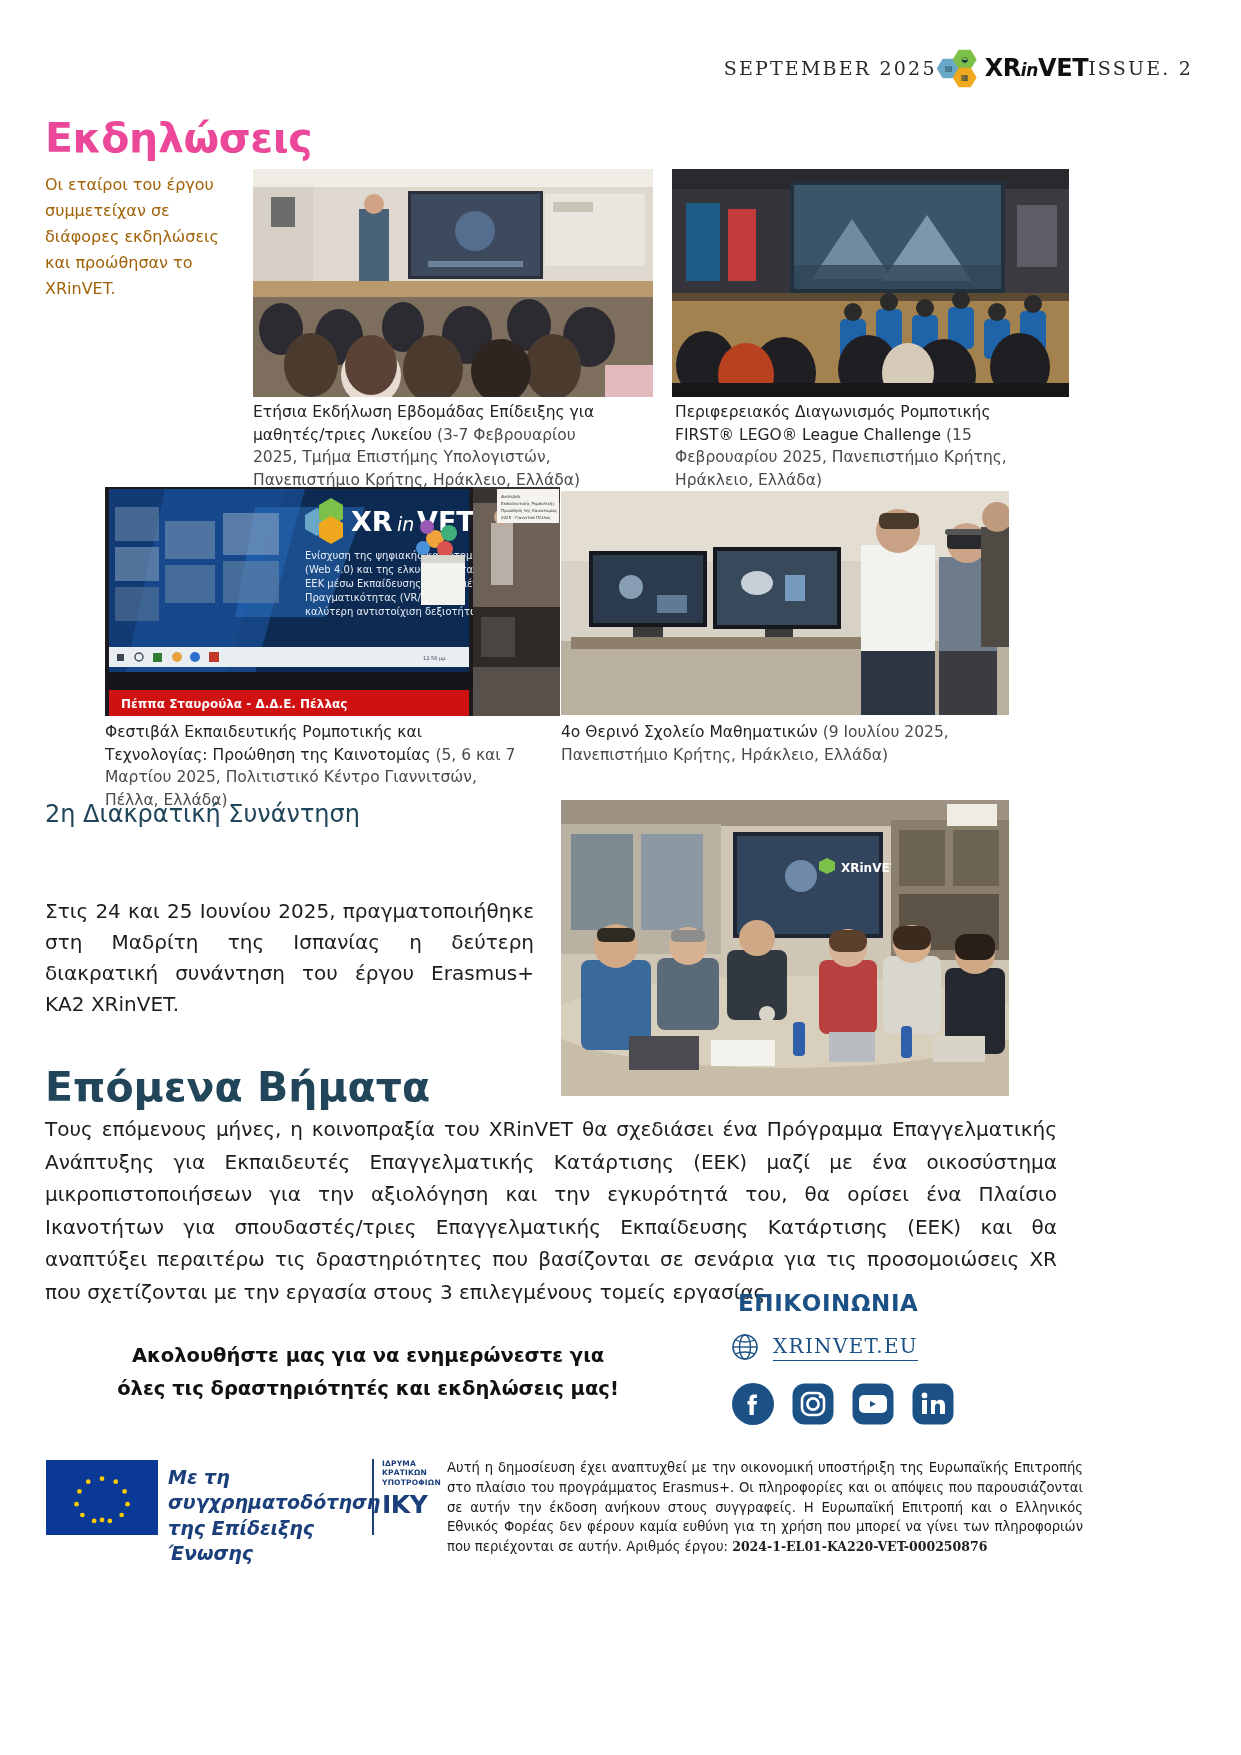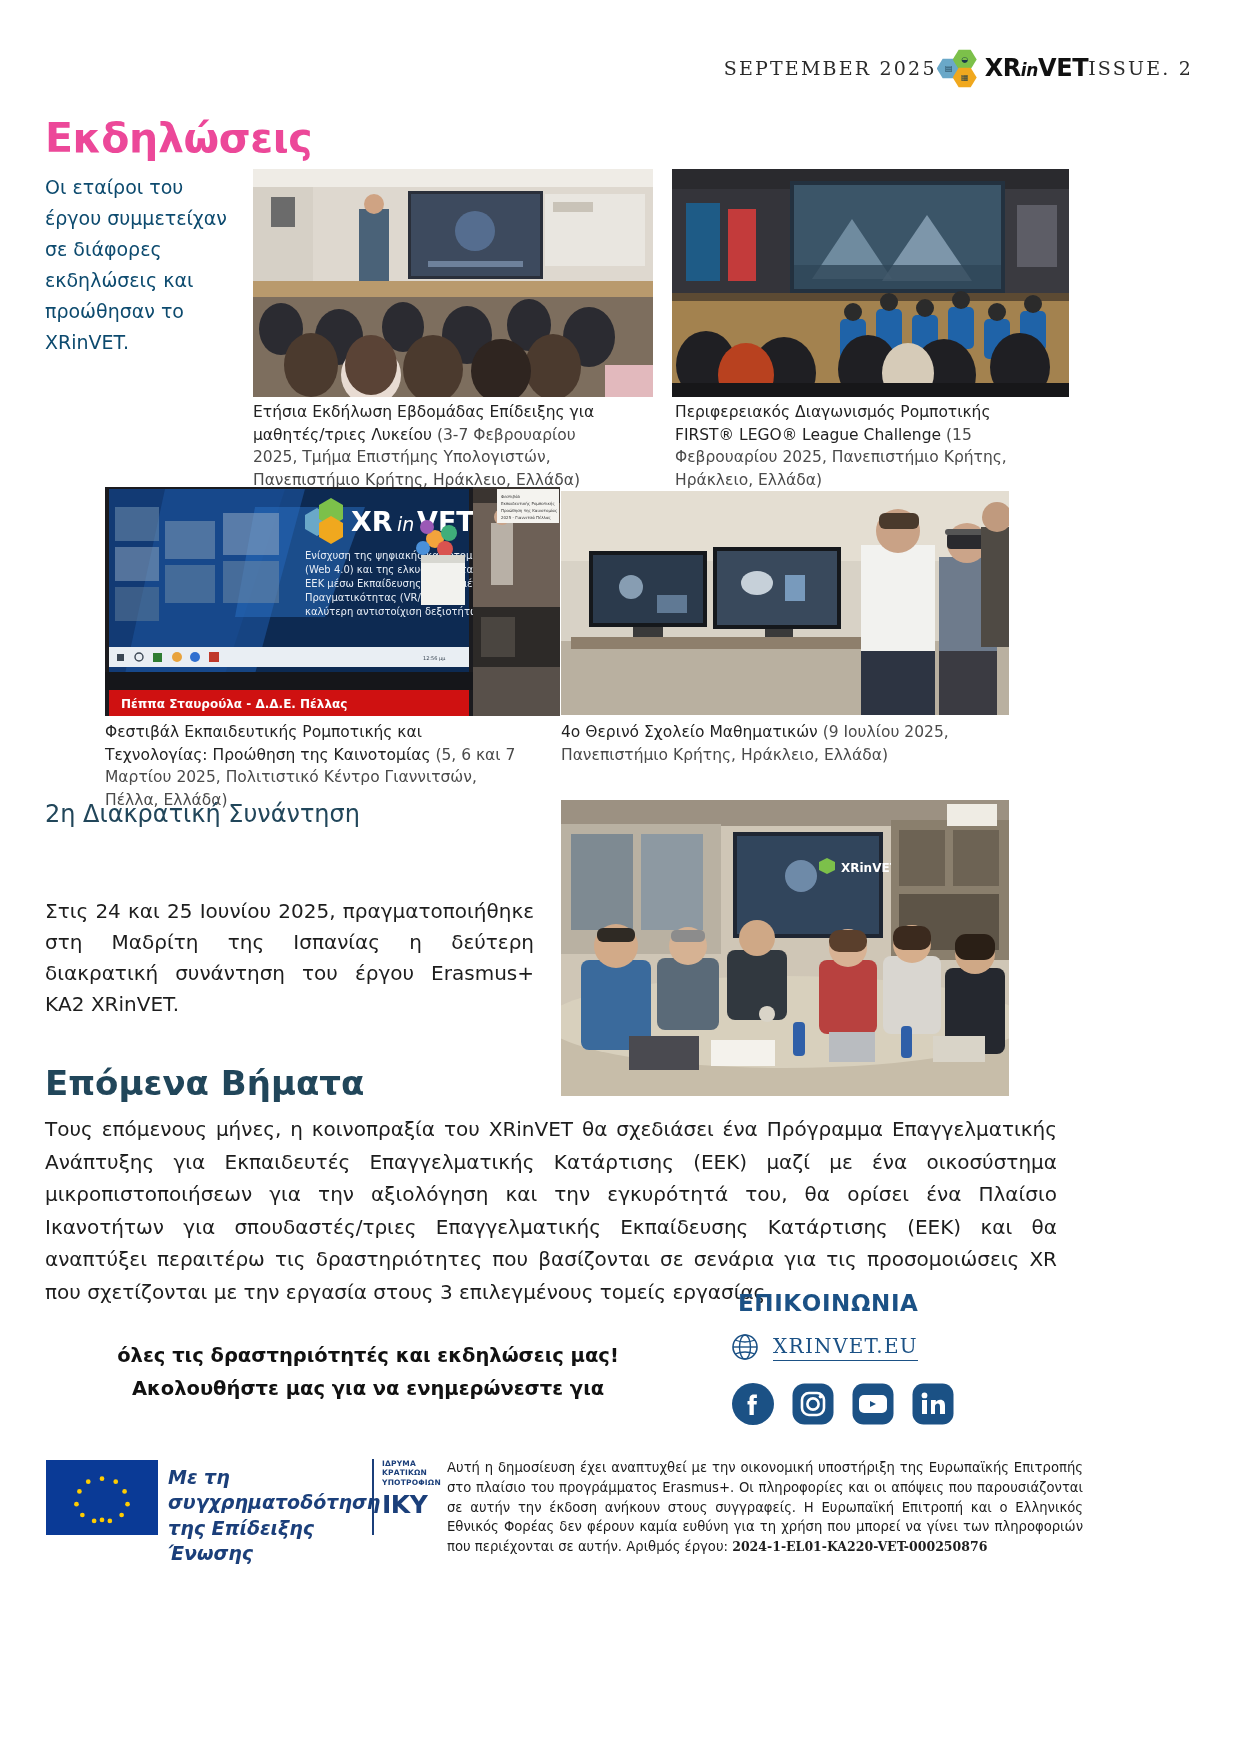--- a/index.html
+++ b/index.html
@@ -40,27 +40,27 @@
   .h-events {
     position: absolute; left: 45px; top: 114px;
     font-size: 41px; font-weight: 700; color: #ec4899; letter-spacing: -0.4px;
   }
   .h-meeting {
     position: absolute; left: 45px; top: 800px; width: 330px;
     font-size: 24px; font-weight: 400; color: #21465a; line-height: 1.22;
   }
   .h-next {
     position: absolute; left: 45px; top: 1063px;
-    font-size: 34px; font-weight: 700; color: #21465a;
+    font-size: 41px; font-weight: 700; color: #21465a;
   }
 
   
   .intro {
     position: absolute; left: 45px; top: 172px; width: 195px;
-    font-size: 19px; line-height: 1.63; color: #0c4a6e;
+    font-size: 16px; line-height: 1.63; color: #a16207;
   }
 
   
   .photo { position: absolute; overflow: hidden; background: #2c2f33; }
 
   #photo-annual   { left: 253px; top: 169px;  width: 400px; height: 228px; }
   #photo-first    { left: 672px; top: 169px;  width: 397px; height: 228px; }
   #photo-festival { left: 105px; top: 487px;  width: 455px; height: 229px; }
   #photo-summer   { left: 561px; top: 491px;  width: 448px; height: 224px; }
   #photo-meeting  { left: 561px; top: 800px;  width: 448px; height: 296px; }
@@ -450,22 +450,22 @@
       <rect x="340" y="226" width="11" height="32" rx="4" fill="#2f5fa8"></rect>
       <circle cx="206" cy="214" r="8" fill="#d9d4c8"></circle>
       <rect x="372" y="236" width="52" height="26" fill="#d9d4c8"></rect>
     </svg>
   </div>
 
   <h2 class="h-next">Επόμενα Βήματα</h2>
   <p class="next-body">Τους επόμενους μήνες, η κοινοπραξία του XRinVET θα σχεδιάσει ένα Πρόγραμμα Επαγγελματικής Ανάπτυξης για Εκπαιδευτές Επαγγελματικής Κατάρτισης (ΕΕΚ) μαζί με ένα οικοσύστημα μικροπιστοποιήσεων για την αξιολόγηση και την εγκυρότητά του, θα ορίσει ένα Πλαίσιο Ικανοτήτων για σπουδαστές/τριες Επαγγελματικής Εκπαίδευσης Κατάρτισης (ΕΕΚ) και θα αναπτύξει περαιτέρω τις δραστηριότητες που βασίζονται σε σενάρια για τις προσομοιώσεις XR που σχετίζονται με την εργασία στους 3 επιλεγμένους τομείς εργασίας.</p>
 
   <div class="follow">
+    <div>Ακολουθήστε μας για να ενημερώνεστε για</div>
     <div>όλες τις δραστηριότητές και εκδηλώσεις μας!</div>
-    <div>Ακολουθήστε μας για να ενημερώνεστε για</div>
   </div>
 
   <div class="contact-title">ΕΠΙΚΟΙΝΩΝΙΑ</div>
 
   <div class="contact-url">
     <svg class="globe" viewBox="0 0 28 28">
       <circle cx="14" cy="14" r="12" fill="none" stroke="#1b5185" stroke-width="1.6"></circle>
       <ellipse cx="14" cy="14" rx="5.5" ry="12" fill="none" stroke="#1b5185" stroke-width="1.4"></ellipse>
       <line x1="2" y1="14" x2="26" y2="14" stroke="#1b5185" stroke-width="1.4"></line>
       <path d="M4 7 Q14 11 24 7" fill="none" stroke="#1b5185" stroke-width="1.3"></path>

